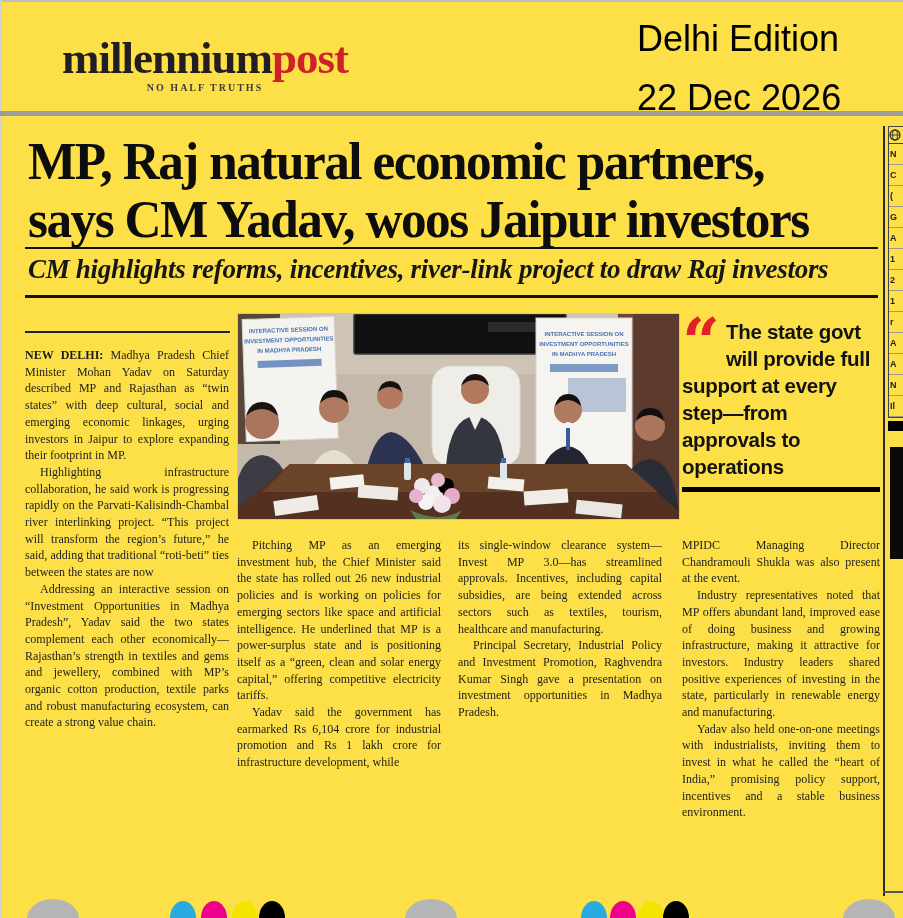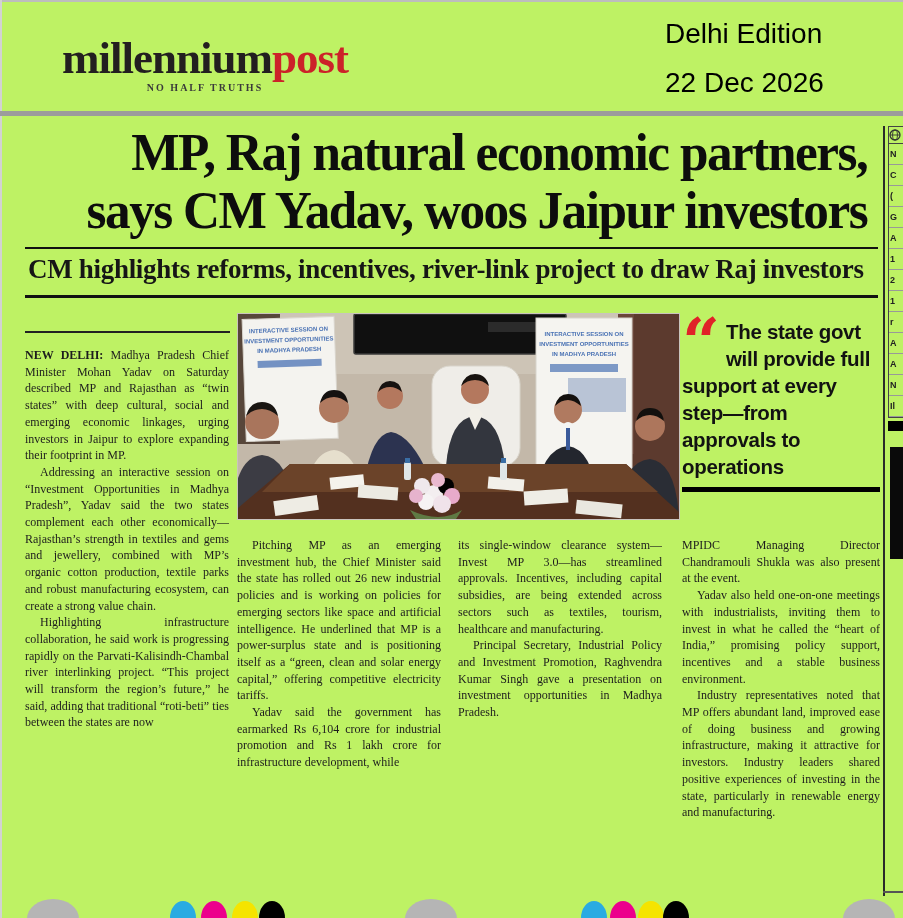--- a/index.html
+++ b/index.html
@@ -1,38 +1,38 @@
 <!DOCTYPE html>
 <html><head>
 <meta charset="utf-8">
 <style>
   html,body{margin:0;padding:0;background:#e8e8e8;}
-  #page{position:relative;width:903px;height:918px;background:#bef264;overflow:hidden;
+  #page{position:relative;width:903px;height:918px;background:#fde047;overflow:hidden;
         font-family:"Liberation Serif",serif;color:#1c1c1c;}
   .abs{position:absolute;}
 
   
   .masthead-logo{left:62px;top:36px;display:inline-block;}
   .logo-line{font-size:45px;font-weight:bold;letter-spacing:-1px;line-height:1;white-space:nowrap;}
   .logo-black{color:#231f20;}
   .logo-red{color:#cc2229;}
   .logo-tagline{text-align:center;font-family:"Liberation Serif",serif;font-size:10px;
                 letter-spacing:2px;color:#3a3a3a;margin-top:1px;font-weight:bold;}
-  .edition-block{left:637px;top:18px;font-family:"Liberation Sans",sans-serif;font-size:28px;color:#000;margin-left:28px;}
+  .edition-block{left:637px;top:18px;font-family:"Liberation Sans",sans-serif;font-size:36px;color:#000;}
   .edition-line{margin-bottom:17px;white-space:nowrap;}
   .masthead-rule{left:0;top:111px;width:903px;height:5px;background:#9c9c9c;}
   .edge-top{left:0;top:0;width:903px;height:2px;background:#bdbdbd;}
   .edge-left{left:0;top:0;width:2px;height:918px;background:#d2d2d2;}
 
   
-  .headline{left:28px;top:124px;width:852px;text-align:right;}
+  .headline{left:28px;top:133px;width:852px;}
   .headline-line{font-size:52px;font-weight:bold;color:#0d0d0d;letter-spacing:-1.5px;
                  line-height:58px;white-space:nowrap;transform-origin:left;transform:scaleX(.985);}
   .headline-rule{left:25px;top:247px;width:853px;height:2px;background:#111;}
-  .subheadline{left:28px;top:254px;width:850px;font-weight:bold;
+  .subheadline{left:28px;top:254px;width:850px;font-style:italic;font-weight:bold;
                font-size:27px;letter-spacing:-0.3px;color:#161616;white-space:nowrap;}
   .subhead-rule{left:25px;top:295px;width:853px;height:3px;background:#111;}
 
   
   .byline{left:28px;top:309px;font-family:"Liberation Sans",sans-serif;font-weight:bold;
           font-size:15px;letter-spacing:.5px;color:#0a0a0a;}
   .byline-rule{left:25px;top:331px;width:205px;height:2px;background:#222;}
 
   
   .col{width:204px;font-size:12px;line-height:16.7px;text-align:justify;color:#1d1d1d;overflow:hidden;}
@@ -97,22 +97,22 @@
     <div class="headline-line">says CM Yadav, woos Jaipur investors</div>
   </div>
   <div class="abs headline-rule"></div>
   <div class="abs subheadline">CM highlights reforms, incentives, river-link project to draw Raj investors</div>
   <div class="abs subhead-rule"></div>
 
   <div class="abs byline-rule"></div>
 
   <div class="abs col col-1">
     <p class="cont"><span class="dateline">NEW DELHI:</span><span> Madhya Pradesh Chief Minister Mohan Yadav on Saturday described MP and Rajasthan as “twin states” with deep cultural, social and emerging economic linkages, urging investors in Jaipur to explore expanding their footprint in MP.</span></p>
+    <p>Highlighting infrastructure collaboration, he said work is progressing rapidly on the Parvati-Kalisindh-Chambal river interlinking project. “This project will transform the region’s future,” he said, adding that traditional “roti-beti” ties between the states are now</p>
     <p>Addressing an interactive session on “Investment Opportunities in Madhya Pradesh”, Yadav said the two states complement each other economically—Rajasthan’s strength in textiles and gems and jewellery, combined with MP’s organic cotton production, textile parks and robust manufacturing ecosystem, can create a strong value chain.</p>
-    <p>Highlighting infrastructure collaboration, he said work is progressing rapidly on the Parvati-Kalisindh-Chambal river interlinking project. “This project will transform the region’s future,” he said, adding that traditional “roti-beti” ties between the states are now</p>
   </div>
 
   <div class="abs photo">
     <svg width="441" height="205" viewBox="0 0 441 205" xmlns="http://www.w3.org/2000/svg">
 
       <rect x="0" y="0" width="441" height="205" fill="#c3b8a9"></rect>
       <rect x="0" y="0" width="441" height="60" fill="#cdc4b6"></rect>
 
       <rect x="0" y="0" width="42" height="130" fill="#57463a"></rect>
       <rect x="393" y="0" width="48" height="205" fill="#5c3a2e"></rect>
@@ -211,22 +211,22 @@
     <p>Yadav said the government has earmarked Rs 6,104 crore for industrial promotion and Rs 1 lakh crore for infrastructure development, while</p>
   </div>
 
   <div class="abs col col-3">
     <p class="cont">its single-window clearance system—Invest MP 3.0—has streamlined approvals. Incentives, including capital subsidies, are being extended across sectors such as textiles, tourism, healthcare and manufacturing.</p>
     <p>Principal Secretary, Industrial Policy and Investment Promotion, Raghvendra Kumar Singh gave a presentation on investment opportunities in Madhya Pradesh.</p>
   </div>
 
   <div class="abs col col-4">
     <p class="cont">MPIDC Managing Director Chandramouli Shukla was also present at the event.</p>
+    <p>Industry representatives noted that MP offers abundant land, improved ease of doing business and growing infrastructure, making it attractive for investors. Industry leaders shared positive experiences of investing in the state, particularly in renewable energy and manufacturing.</p>
     <p>Yadav also held one-on-one meetings with industrialists, inviting them to invest in what he called the “heart of India,” promising policy support, incentives and a stable business environment.</p>
-    <p>Industry representatives noted that MP offers abundant land, improved ease of doing business and growing infrastructure, making it attractive for investors. Industry leaders shared positive experiences of investing in the state, particularly in renewable energy and manufacturing.</p>
   </div>
 
   <div class="abs edge-col">
     <div class="edge-table">
       <div class="edge-globe">
         <svg width="12" height="12" viewBox="0 0 12 12">
             <circle cx="6" cy="6" r="5" fill="none" stroke="#333" stroke-width="1.3"></circle>
             <ellipse cx="6" cy="6" rx="2.4" ry="5" fill="none" stroke="#333" stroke-width="0.9"></ellipse>
             <line x1="1" y1="6" x2="11" y2="6" stroke="#333" stroke-width="0.9"></line>
           </svg>

